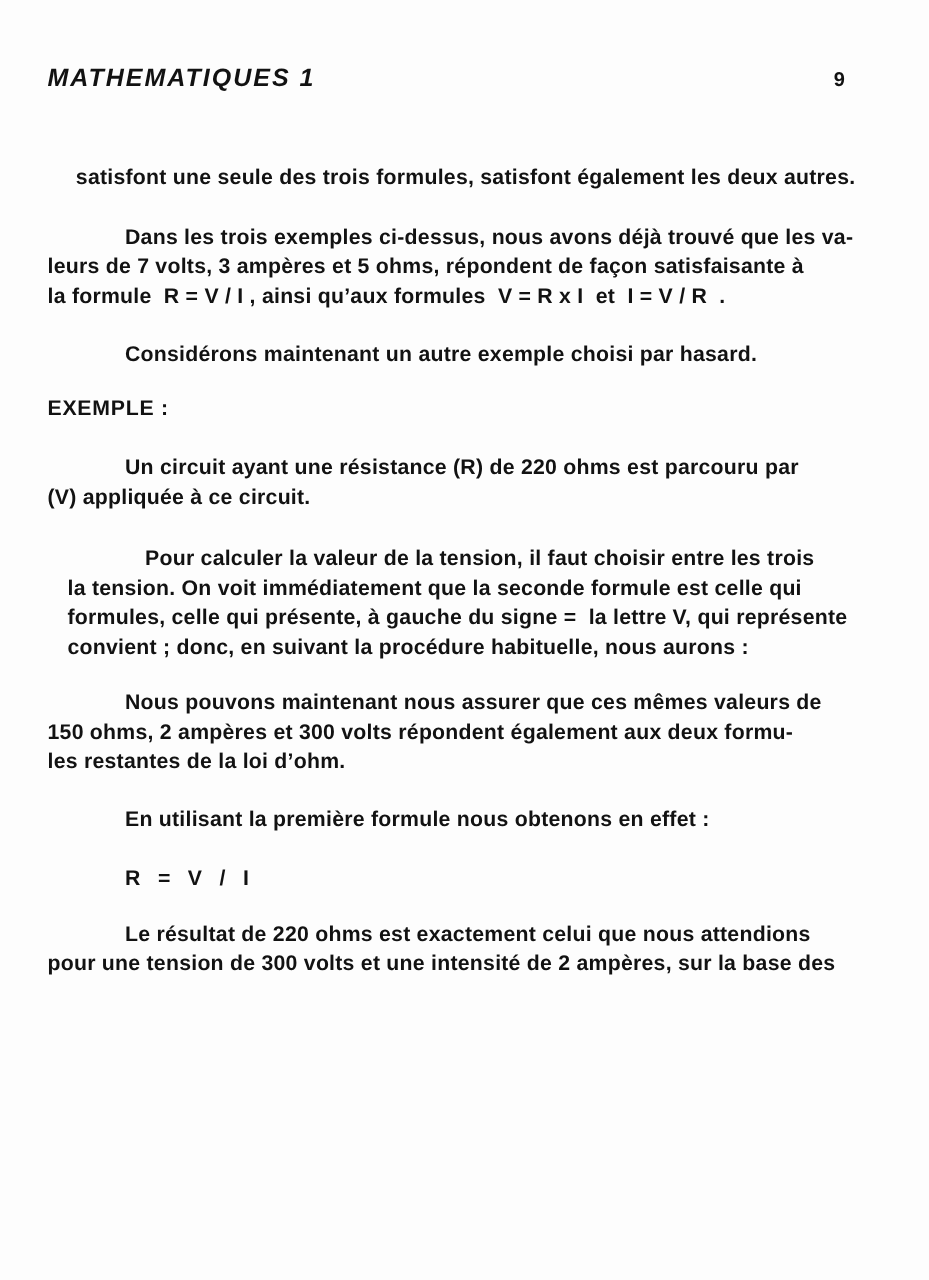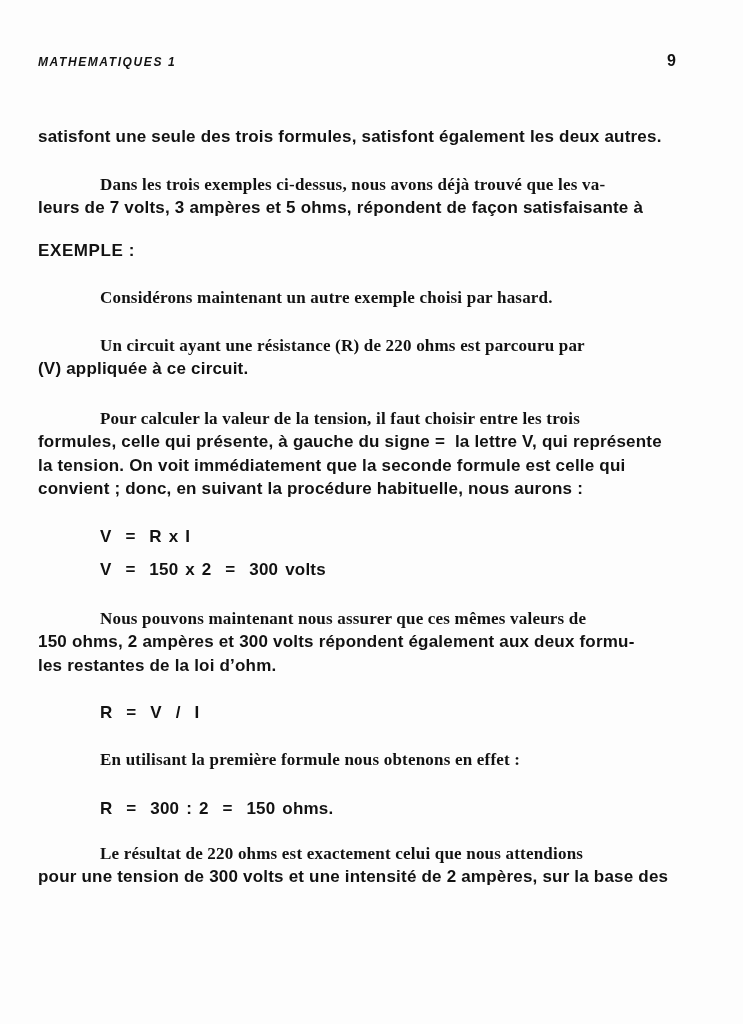--- a/index.html
+++ b/index.html
@@ -20,21 +20,21 @@
   .inner {
     padding: 52px 36px 0 38px;
   }
   .doc-header {
     display: flex;
     justify-content: space-between;
     align-items: baseline;
     padding-right: 31px;
   }
   .doc-title {
-    font-size: 12px;
+    font-size: 20px;
     font-weight: 700;
     font-style: italic;
     letter-spacing: 1.6px;
     white-space: pre;
   }
   .page-number {
     font-size: 16px;
     font-weight: 700;
   }
   .body-text {
@@ -46,42 +46,41 @@
     font-weight: 700;
     line-height: 23.5px;
     letter-spacing: 0.2px;
   }
   .line {
     display: block;
     white-space: pre;
   }
   .para.indent .line:first-child {
     padding-left: 62px;
-    font-family: Liberation Serif, serif;
   }
   .formula-group .line {
     padding-left: 62px;
     line-height: 33px;
     word-spacing: 2px;
   }
   .formula-single .line {
     padding-left: 62px;
     line-height: 23.5px;
     word-spacing: 2px;
   }
   .section-heading {
     letter-spacing: 0.6px;
   }
   
-  .mt-p1   { margin-top: 55px; }
+  .mt-p1   { margin-top: 55px; text-align: center; }
   .mt-p2   { margin-top: 24px; }
   .mt-p3   { margin-top: 24px; }
   .mt-head { margin-top: 19px; }
   .mt-p4   { margin-top: 24px; }
-  .mt-p5   { margin-top: 26px; }
+  .mt-p5   { margin-top: 26px; margin-left: 16px; }
   .mt-f1   { margin-top: 19px; }
   .mt-p6   { margin-top: 16px; }
   .mt-p7   { margin-top: 21px; }
   .mt-p8   { margin-top: 23px; }
   .mt-f3   { margin-top: 24px; }
   .mt-f4   { margin-top: 26px; }
   .mt-p9   { margin-top: 21px; }
 </style>
 </head>
 <body>
@@ -96,65 +95,59 @@
 
     <div class="body-text">
 
       <p class="para mt-p1">
         <span class="line">satisfont une seule des trois formules, satisfont également les deux autres.</span>
       </p>
 
       <p class="para indent mt-p2">
         <span class="line">Dans les trois exemples ci-dessus, nous avons déjà trouvé que les va-</span>
         <span class="line">leurs de 7 volts, 3 ampères et 5 ohms, répondent de façon satisfaisante à</span>
+        <span class="line">la formule  R = V / I , ainsi qu’aux formules  V = R x I  et  I = V / R  .</span>
+      </p>
+
+      <p class="para indent mt-p3">
+        <span class="line">Considérons maintenant un autre exemple choisi par hasard.</span>
       </p>
 
       <p class="para section-heading mt-head">
         <span class="line">EXEMPLE :</span>
-      </p>
-
-      <p class="para indent mt-p3">
-        <span class="line">Considérons maintenant un autre exemple choisi par hasard.</span>
       </p>
 
       <p class="para indent mt-p4">
         <span class="line">Un circuit ayant une résistance (R) de 220 ohms est parcouru par</span>
         <span class="line">(V) appliquée à ce circuit.</span>
       </p>
 
       <p class="para indent mt-p5">
         <span class="line">Pour calculer la valeur de la tension, il faut choisir entre les trois</span>
+        <span class="line">la tension. On voit immédiatement que la seconde formule est celle qui</span>
         <span class="line">formules, celle qui présente, à gauche du signe =  la lettre V, qui représente</span>
-        <span class="line">la tension. On voit immédiatement que la seconde formule est celle qui</span>
         <span class="line">convient ; donc, en suivant la procédure habituelle, nous aurons :</span>
       </p>
 
-      <p class="para formula-group mt-f1">
-        <span class="line">V  =  R x I</span>
-        <span class="line">V  =  150 x 2  =  300 volts</span>
-      </p>
 
 
       <p class="para indent mt-p7">
         <span class="line">Nous pouvons maintenant nous assurer que ces mêmes valeurs de</span>
         <span class="line">150 ohms, 2 ampères et 300 volts répondent également aux deux formu-</span>
         <span class="line">les restantes de la loi d’ohm.</span>
       </p>
 
+      <p class="para indent mt-p8">
+        <span class="line">En utilisant la première formule nous obtenons en effet :</span>
+      </p>
+
       <p class="para formula-single mt-f3">
         <span class="line">R  =  V  /  I</span>
       </p>
 
-      <p class="para indent mt-p8">
-        <span class="line">En utilisant la première formule nous obtenons en effet :</span>
-      </p>
-
-      <p class="para formula-single mt-f4">
-        <span class="line">R  =  300 : 2  =  150 ohms.</span>
-      </p>
 
       <p class="para indent mt-p9">
         <span class="line">Le résultat de 220 ohms est exactement celui que nous attendions</span>
         <span class="line">pour une tension de 300 volts et une intensité de 2 ampères, sur la base des</span>
       </p>
 
     </div>
   </div>
 </div>
 

